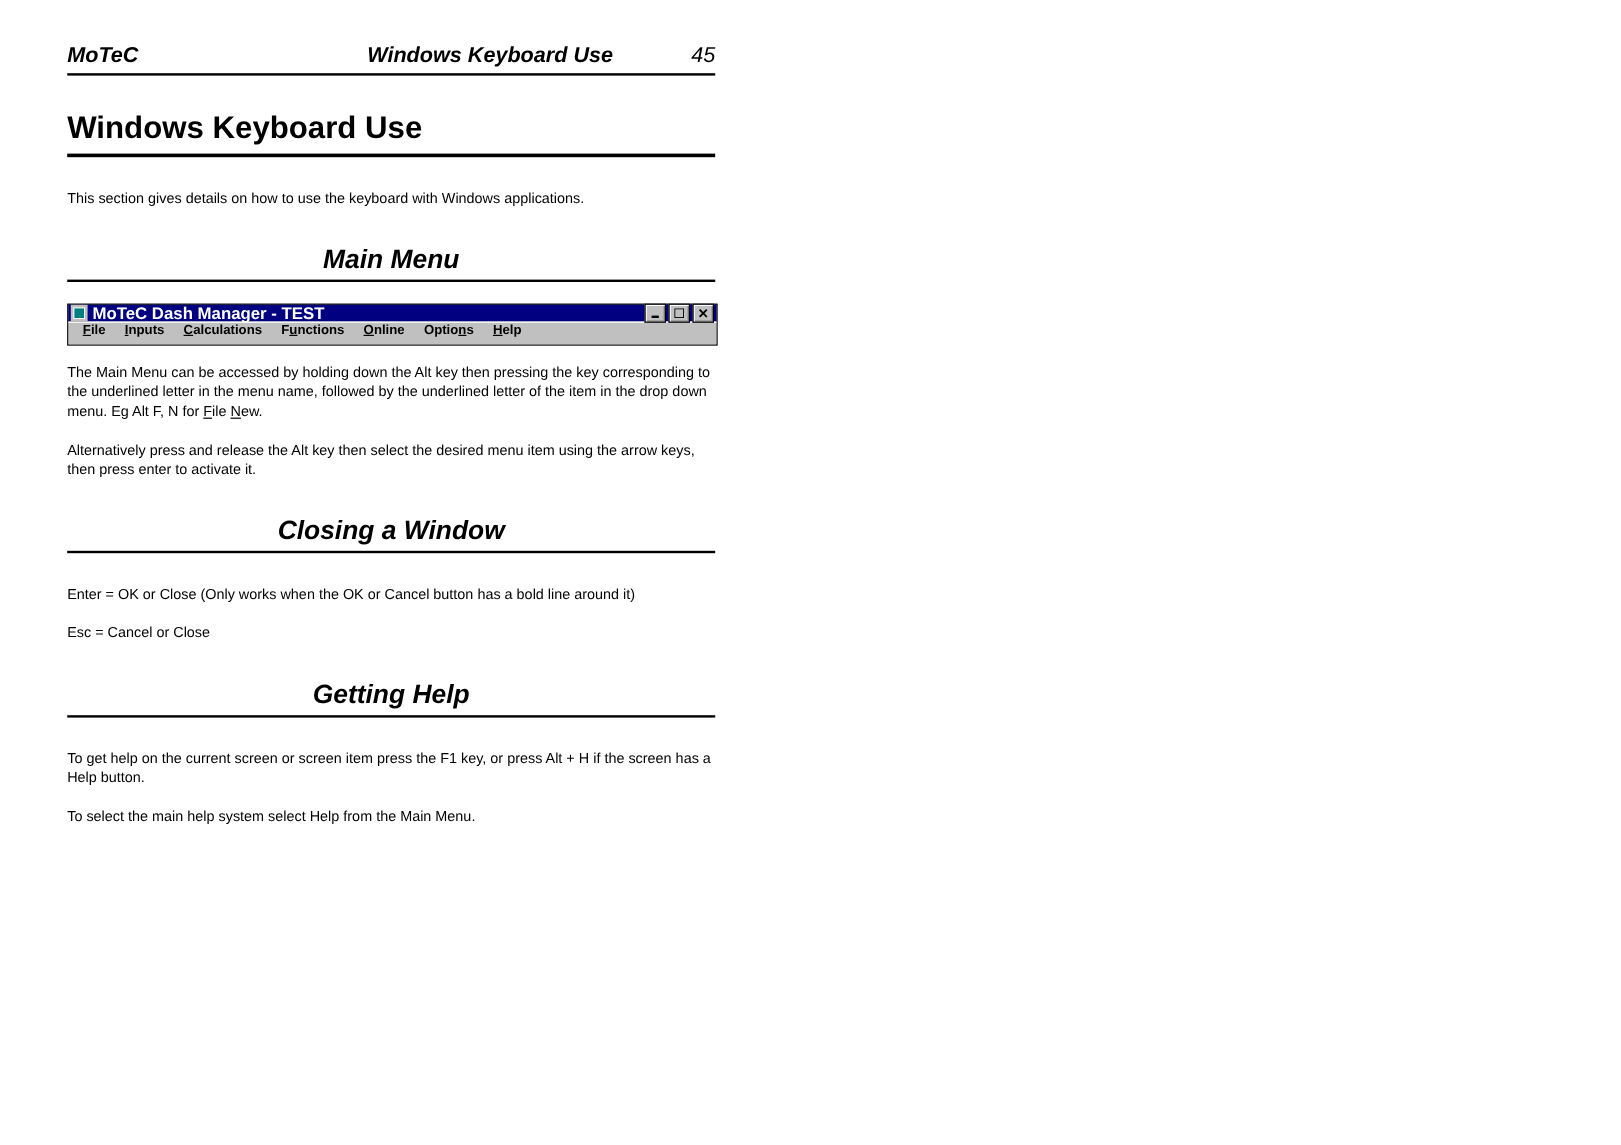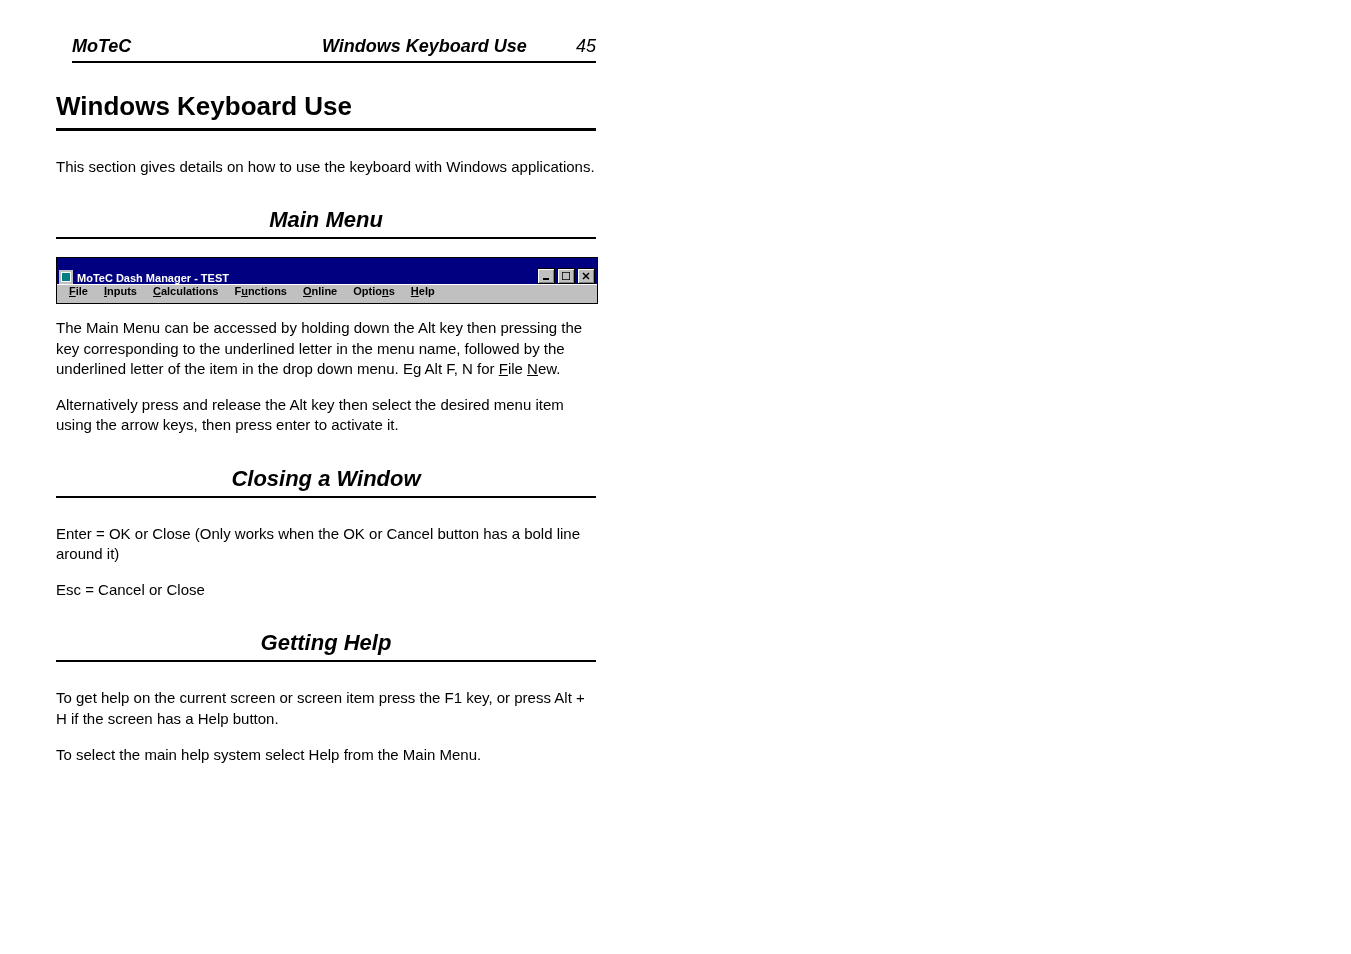--- a/index.html
+++ b/index.html
@@ -20,21 +20,20 @@
   }
   .content-col {
     width: 540px;
   }
   .running-head {
     display: flex;
     align-items: center;
     border-bottom: 2px solid #000;
     padding-bottom: 4px;
     margin-bottom: 28px;
-    margin-left: 16px;
   }
   .running-head .brand {
     font-weight: 700;
     font-style: italic;
     font-size: 18px;
     width: 250px;
   }
   .running-head .section {
     font-weight: 700;
     font-style: italic;
@@ -49,21 +48,21 @@
     text-align: right;
   }
   h1.page-title {
     font-size: 26px;
     font-weight: 700;
     margin: 0 0 2px 0;
     border-bottom: 3px solid #000;
     padding-bottom: 6px;
   }
   p.body {
-    font-size: 15px;
+    font-size: 12px;
     line-height: 1.35;
     margin: 26px 0 16px 0;
   }
   p.body.tight {
     margin-top: 2px;
   }
   h2.section-title {
     font-size: 22px;
     font-weight: 700;
     font-style: italic;
@@ -77,23 +76,23 @@
     margin-top: 18px;
     width: 540px;
     border: 1px solid #000;
     background: #c0c0c0;
     box-shadow: 1px 1px 0 #808080 inset;
   }
   .titlebar {
     background: #000080;
     color: #ffffff;
     display: flex;
-    align-items: flex-end;
-    height: 26px;
-    font-size: 11px;
+    align-items: center;
+    height: 14px;
+    font-size: 14px;
     font-weight: 700;
     padding-left: 2px;
   }
   .titlebar .app-icon {
     width: 14px;
     height: 14px;
     background: #c0c0c0;
     margin-right: 4px;
     display: flex;
     align-items: center;

